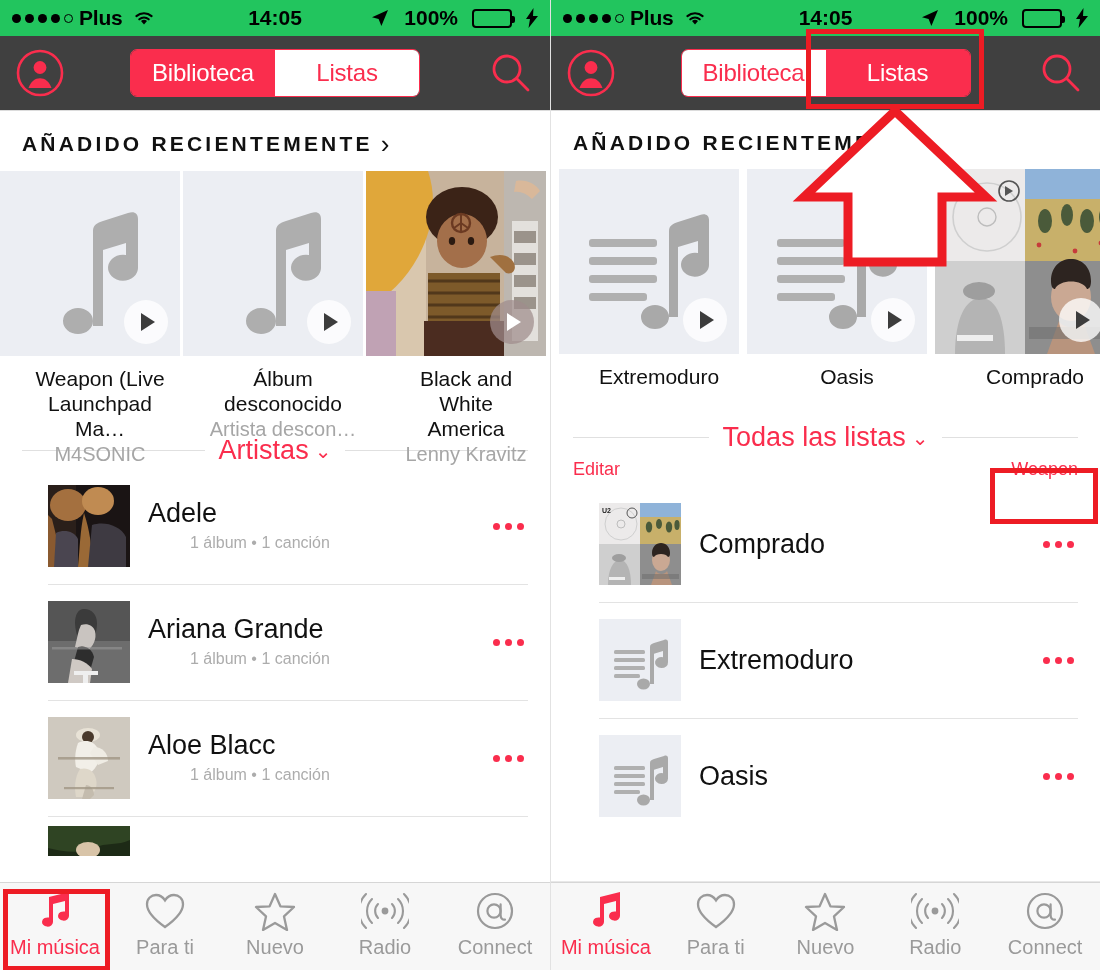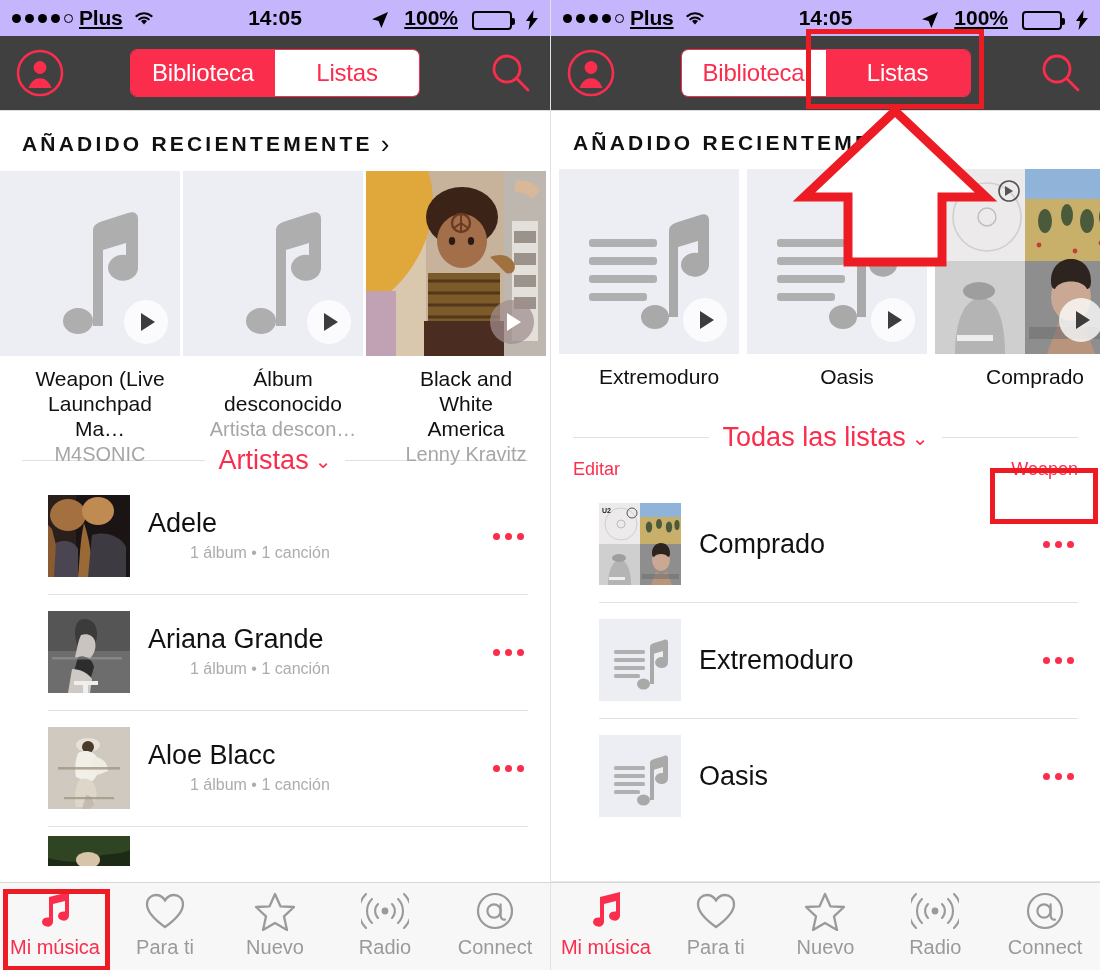--- a/index.html
+++ b/index.html
@@ -9,33 +9,33 @@
     background:#fff; overflow:hidden;
   }
   .stage{ position:relative; width:1100px; height:970px; display:flex; }
   .panel{ position:relative; width:550px; height:970px; overflow:hidden; background:#fff; }
   .panel.right{ border-left:1px solid #e2e2e2; }
 
   
   .statusbar{
     height:36px; display:flex; align-items:center;
     padding:0 12px; font-size:21px; font-weight:bold; color:#000;
-    background:#c4b5fd; position:relative;text-decoration:underline;
+    background:#22c55e; position:relative;
   }
   .sb-left{ display:flex; align-items:center; gap:6px; }
   .dots{ display:flex; align-items:center; gap:4px; }
   .dot{ width:9px; height:9px; border-radius:50%; background:#000; }
   .dot.hollow{ background:transparent; border:1.6px solid #000; }
   .carrier{ font-size:21px; letter-spacing:-0.2px; }
   .wifi{ margin-left:3px; }
   .sb-center{
     position:absolute; left:0; right:0; text-align:center;
     font-size:21px; font-weight:bold; pointer-events:none;
   }
-  .sb-right{ margin-left:auto; display:flex; align-items:flex-end; gap:14px; z-index:2; }
+  .sb-right{ margin-left:auto; display:flex; align-items:center; gap:14px; z-index:2; }
   .batt{
     width:40px; height:19px; border:2px solid #000; border-radius:4px;
     position:relative; padding:2px;
   }
   .batt::after{
     content:""; position:absolute; right:-5px; top:5px;
     width:3px; height:7px; background:#000; border-radius:0 2px 2px 0;
   }
   .batt-fill{ height:100%; background:#4cd964; border-radius:1px; }
   .pct{ font-size:21px; font-weight:bold; }
@@ -93,21 +93,21 @@
   .album-meta{ text-align:center; padding:10px 6px 0;margin-left:20px; }
   .album-title{ font-size:21px; color:#111; line-height:25px; }
   .album-artist{ font-size:20px; color:#a6a6a6; line-height:26px; }
 
   
   .peek{ width:22px; overflow:hidden; }
 
   
   .divider-title{
     display:flex; align-items:center; gap:14px;
-    padding:4px 22px 2px; margin-top:20px;
+    padding:4px 22px 2px; margin-top:10px;
   }
   .divider-title .line{ flex:1; height:1px; background:#e0e0e0; }
   .divider-title .dt{
     font-size:27px; color:#fa2d4d; display:flex; align-items:center; gap:6px;
   }
   .chev-down{ font-size:20px; line-height:1; }
 
   
   .editrow{
     display:flex; align-items:center; justify-content:space-between;

